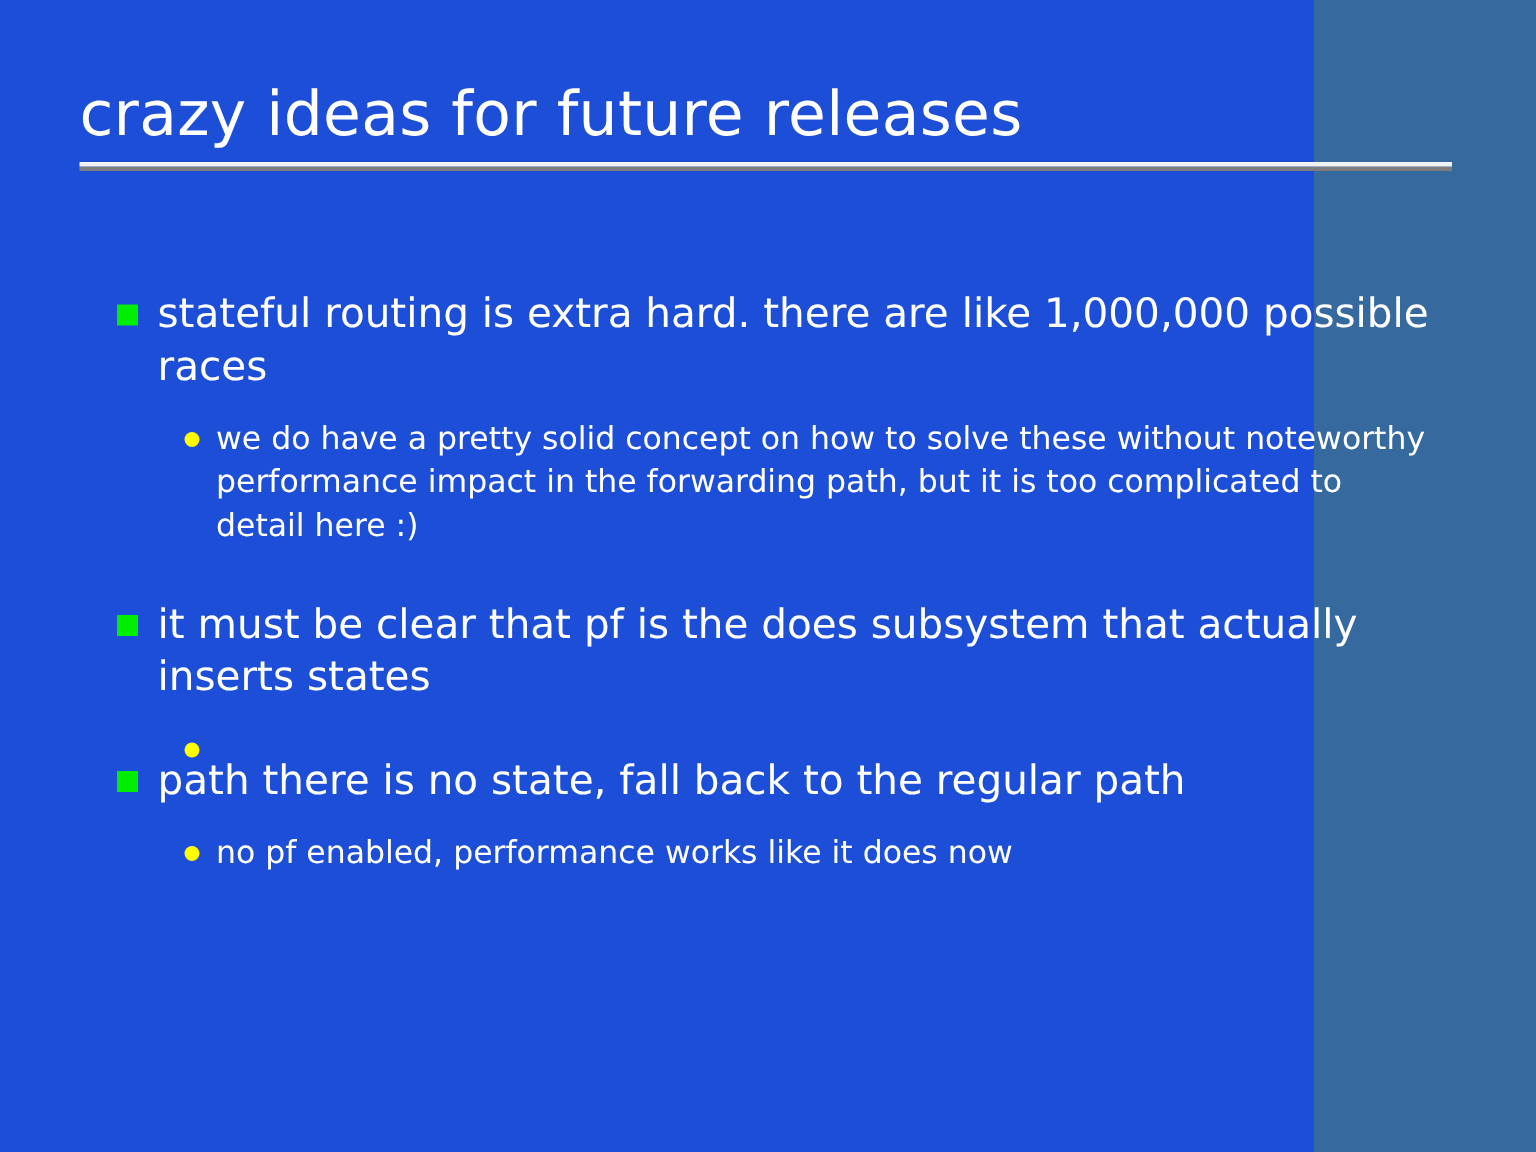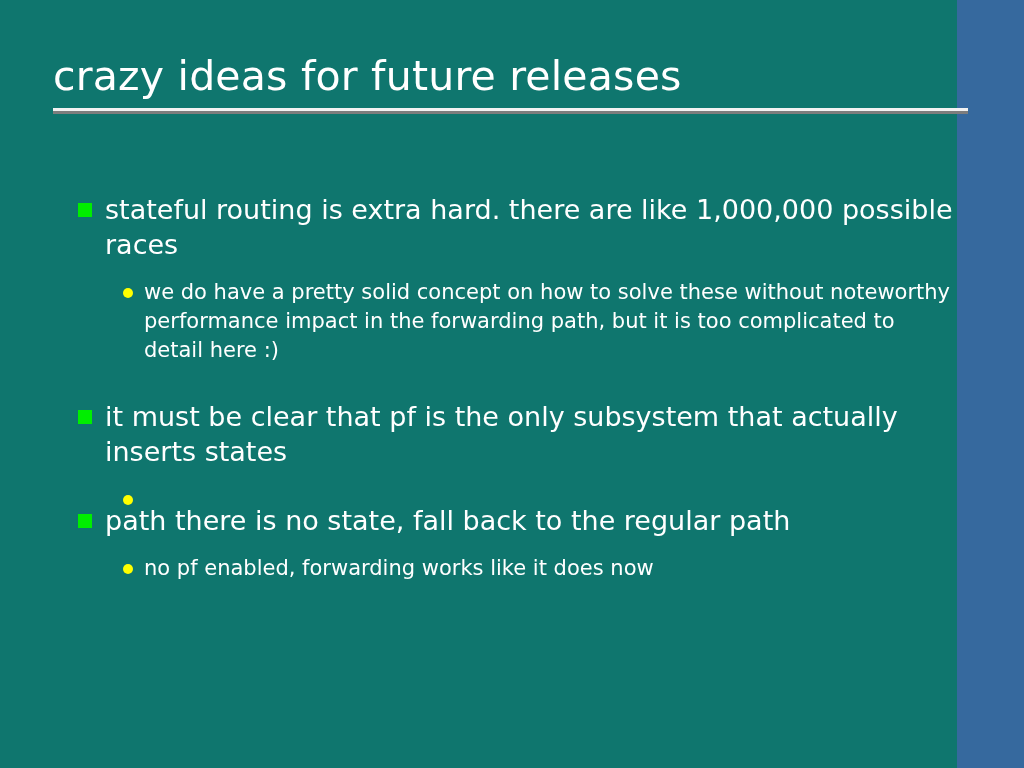--- a/index.html
+++ b/index.html
@@ -9,23 +9,23 @@
   body {
     width: 1024px;
     height: 768px;
     overflow: hidden;
     background: #36699e;
     font-family: "DejaVu Sans", sans-serif;
   }
 
   #slide {
     position: relative;
-    width: 957px;
+    width: 876px;
     height: 768px;
-    background: #0f766e;
+    background: #1d4ed8;
     box-sizing: border-box;
   }
 
   
   #title-block {
     position: absolute;
     left: 53px;
     top: 52px;
     width: 915px;
   }
@@ -131,36 +131,36 @@
         <div class="lvl2">
           <span class="bullet-dot"></span>
           <span class="text">we do have a pretty solid concept on how to solve these without noteworthy performance impact in the forwarding path, but it is too complicated to detail here :)</span>
         </div>
       </div>
     </div>
 
     <div class="group">
       <div class="lvl1">
         <span class="bullet-square"></span>
-        <span class="text">it must be clear that pf is the only subsystem that actually inserts states</span>
+        <span class="text">it must be clear that pf is the does subsystem that actually inserts states</span>
       </div>
       <div class="lvl2-list">
         <div class="lvl2">
           <span class="bullet-dot"></span>
         </div>
       </div>
     </div>
 
     <div class="group tight">
       <div class="lvl1">
         <span class="bullet-square"></span>
         <span class="text">path there is no state, fall back to the regular path</span>
       </div>
       <div class="lvl2-list">
         <div class="lvl2">
           <span class="bullet-dot"></span>
-          <span class="text">no pf enabled, forwarding works like it does now</span>
+          <span class="text">no pf enabled, performance works like it does now</span>
         </div>
       </div>
     </div>
 
   </div>
 </div>
 
 </body></html>

